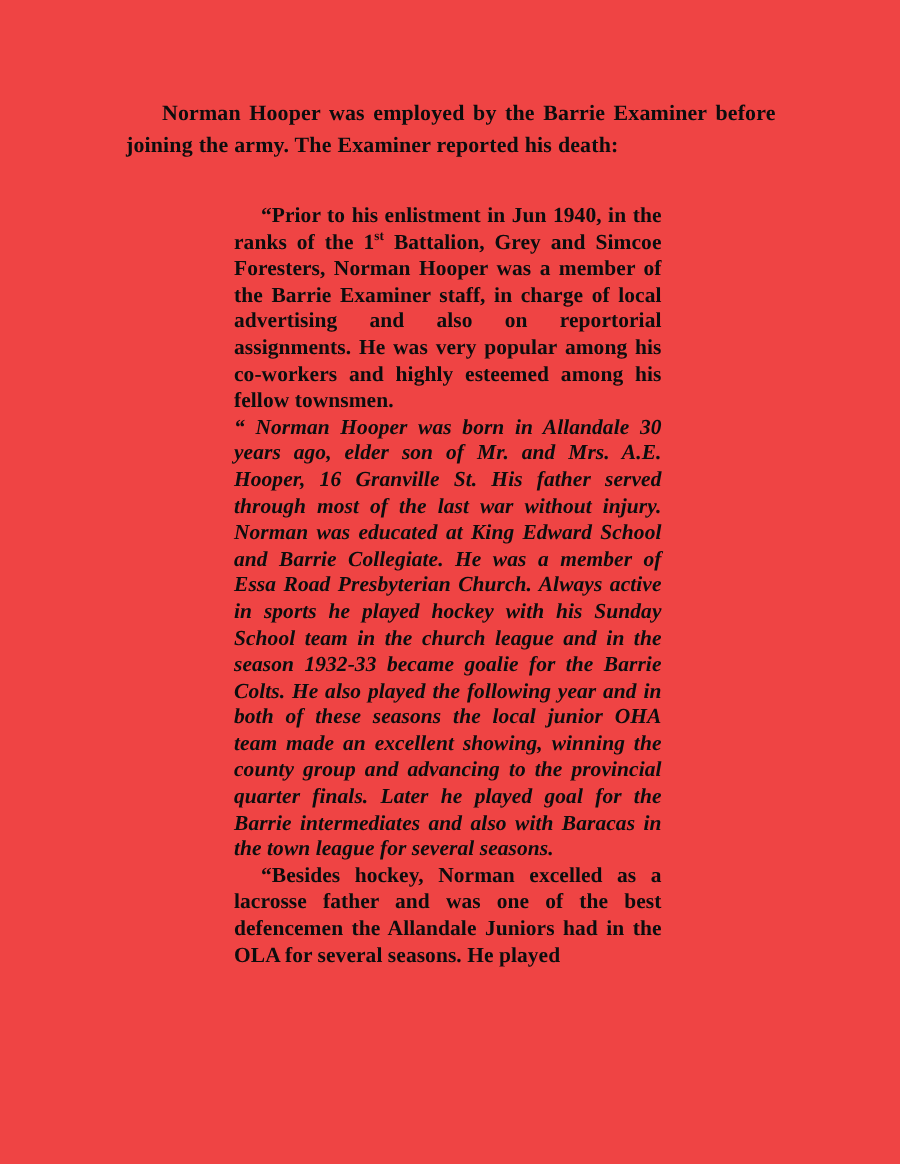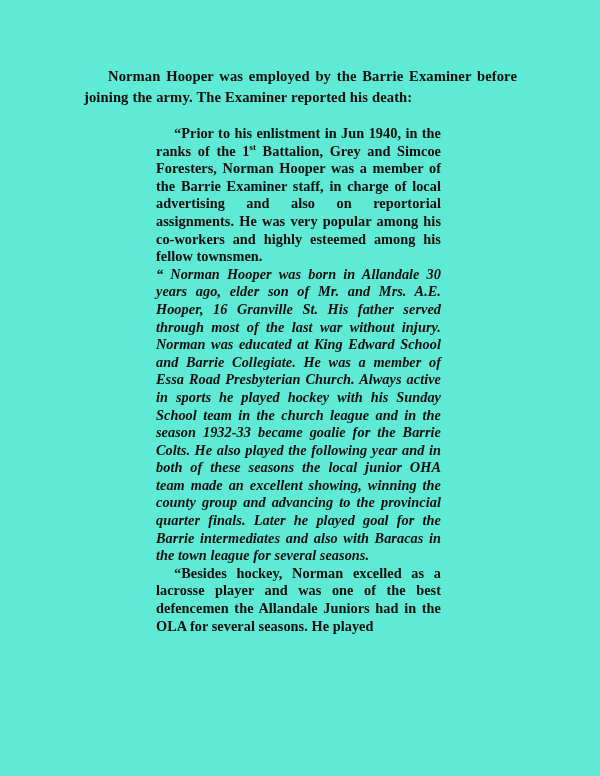--- a/index.html
+++ b/index.html
@@ -13,21 +13,21 @@
     background: #ffffff;
     font-family: "Liberation Serif", "DejaVu Serif", serif;
     color: #0a0a0a;
     overflow: hidden;
   }
 
   .page {
     position: relative;
     width: 600px;
     height: 776px;
-    background: #5eead4;
+    background: #ef4444;
   }
 
   
   .intro-block {
     position: absolute;
     left: 84px;
     top: 66px;
     width: 433px;
   }
   .intro-para {
@@ -40,21 +40,21 @@
     text-indent: 24px;
     letter-spacing: 0.1px;
     word-spacing: 0.2px;
     color: #0d0d0d;
   }
 
   
   .quote-block {
     position: absolute;
     left: 156px;
-    top: 125px;
+    top: 136px;
     width: 285px;
   }
   .quote-para {
     margin: 0;
     font-weight: bold;
     font-size: 14.3px;
     line-height: 17.6px;
     text-align: justify;
     text-align-last: left;
     letter-spacing: 0.05px;
@@ -83,17 +83,17 @@
   <div class="intro-block">
     <p class="intro-para">Norman Hooper was employed by the Barrie Examiner before joining the army. The Examiner reported his death:</p>
   </div>
 
   <div class="quote-block">
 
     <p class="quote-para indent-sm"><span>“Prior to his enlistment in Jun 1940, in the ranks of the 1</span><span class="sup">st</span><span> Battalion, Grey and Simcoe Foresters, Norman Hooper was a member of the Barrie Examiner staff, in charge of local advertising and also on reportorial assignments. He was very popular among his co-workers and highly esteemed among his fellow townsmen.</span></p>
 
     <p class="quote-para indent-xs">“   Norman Hooper was born in Allandale 30 years ago, elder son of Mr. and Mrs. A.E. Hooper, 16 Granville St. His father served through most of the last war without injury. Norman was educated at King Edward School and Barrie Collegiate. He was a member of Essa Road Presbyterian Church. Always active in sports he played hockey with his Sunday School team in the church league and in the season 1932-33 became goalie for the Barrie Colts. He also played the following year and in both of these seasons the local junior OHA team made an excellent showing, winning the county group and advancing to the provincial quarter finals. Later he played goal for the Barrie intermediates and also with Baracas in the town league for several seasons.</p>
 
-    <p class="quote-para indent-sm">“Besides hockey, Norman excelled as a lacrosse player and was one of the best defencemen the Allandale Juniors had in the OLA for several seasons. He played</p>
+    <p class="quote-para indent-sm">“Besides hockey, Norman excelled as a lacrosse father and was one of the best defencemen the Allandale Juniors had in the OLA for several seasons. He played</p>
 
   </div>
 
 </div>
 
 </body></html>

